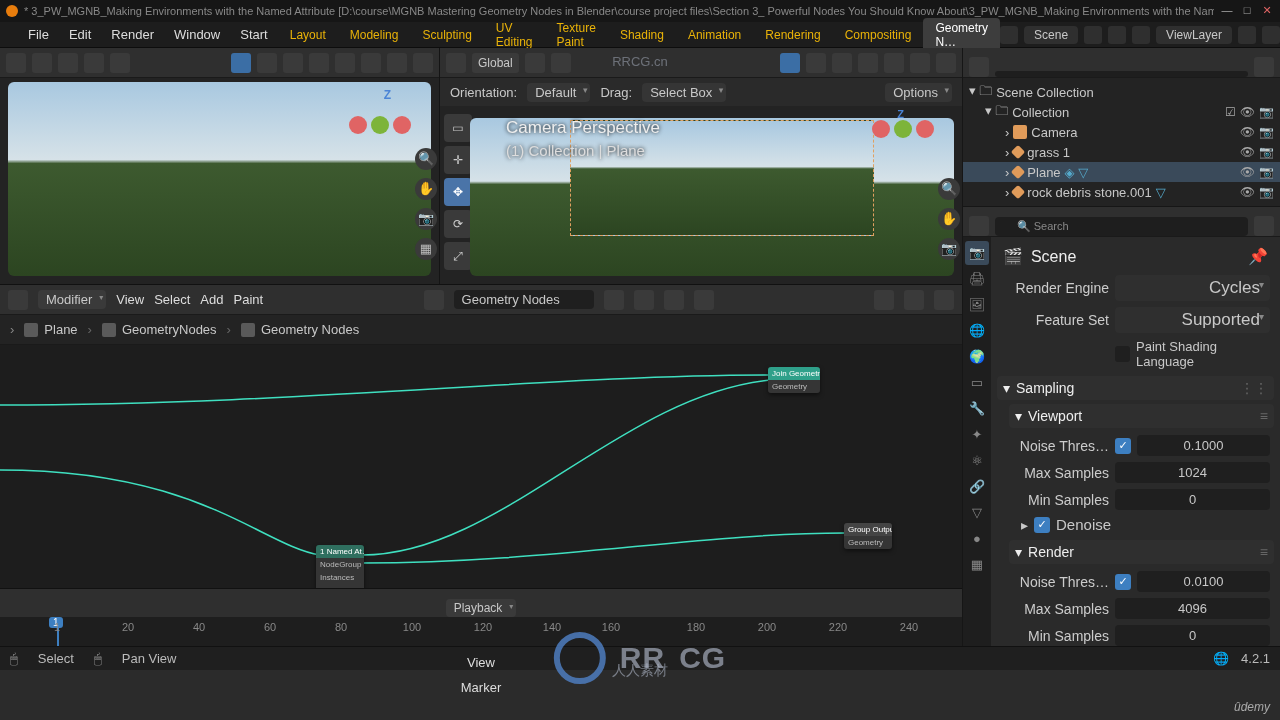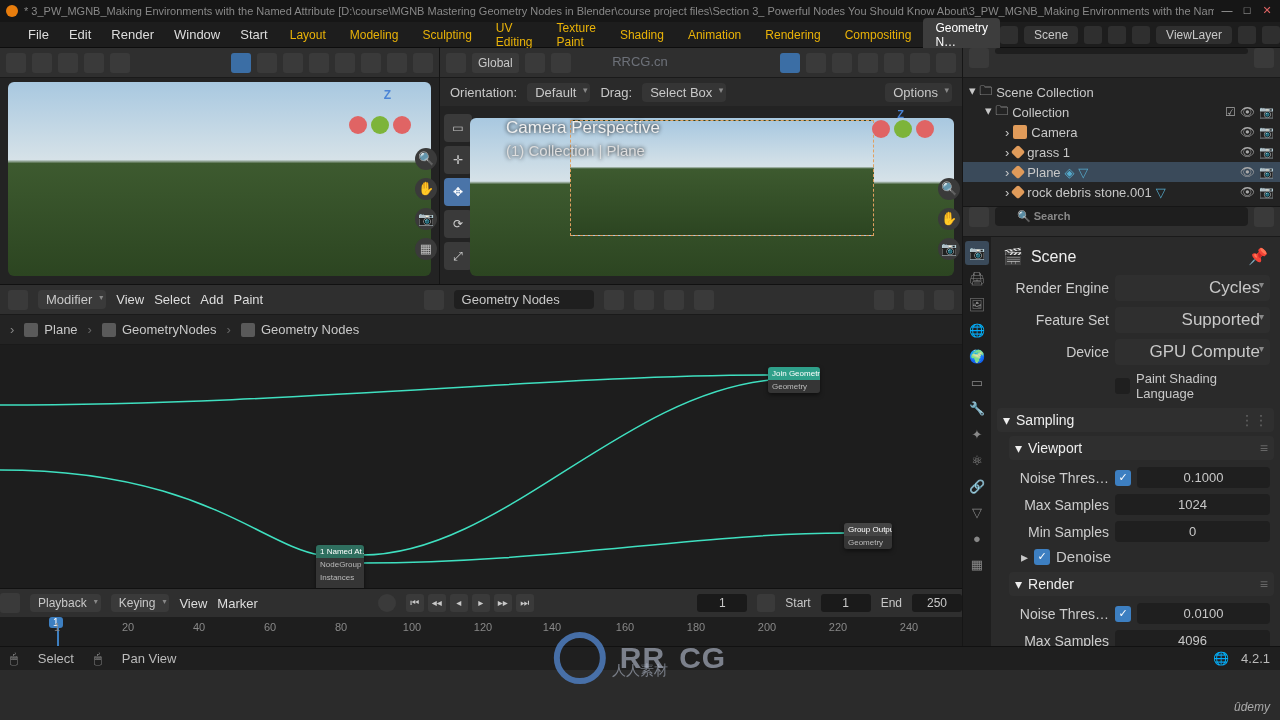--- a/index.html
+++ b/index.html
@@ -60,35 +60,35 @@
   .breadcrumb .ic { width: 14px; height: 14px; background: #5a5a5a; border-radius: 2px; }
   .breadcrumb .chev { color: #666; }
 
   .graph { position: absolute; left: 0; right: 0; top: 60px; bottom: 0; overflow: hidden; }
   .node { position: absolute; border-radius: 3px; box-shadow: 0 2px 4px rgba(0,0,0,.5); overflow: hidden; font-size: 8px; }
   .node .nhead { padding: 2px 4px; color: #fff; white-space: nowrap; }
   .node .nbody { background: #353535; padding: 2px 4px; color: #bbb; }
 
   
   .timeline { height: 58px; background: #232323; border-top: 1px solid #111; display: flex; flex-direction: column; }
-  .tl-toolbar { height: 28px; display: flex; align-items: center; padding: 0 0; gap: 10px; background: #2f2f2f; }
+  .tl-toolbar { height: 28px; display: flex; align-items: center; padding: 0 8px; gap: 10px; background: #2f2f2f; flex-direction: column; }
   .tl-toolbar .drop { background: #3a3a3a; border-radius: 4px; padding: 2px 14px 2px 8px; font-size: 12px; position: relative; }
   .tl-toolbar .drop::after { content: "▾"; position: absolute; right: 3px; top: 3px; font-size: 8px; color: #888; }
   .tl-toolbar .mitem { font-size: 13px; color: #ddd; }
   .tl-toolbar .play { display: flex; gap: 4px; margin-left: auto; margin-right: auto; }
   .tl-toolbar .pbtn { width: 18px; height: 18px; background: #3a3a3a; border-radius: 3px; text-align: center; line-height: 18px; font-size: 10px; cursor: pointer; }
   .tl-toolbar .numf { background: #1a1a1a; border-radius: 3px; padding: 2px 10px; min-width: 50px; text-align: center; font-size: 12px; }
   .tl-ruler { flex: 1; position: relative; background: #1e1e1e; }
   .tl-tick { position: absolute; top: 4px; font-size: 11px; color: #888; transform: translateX(-50%); }
   .tl-cursor { position: absolute; top: 0; bottom: 0; left: 57px; width: 2px; background: #3d7fc1; }
   .tl-cursor::before { content: attr(data-frame); position: absolute; top: 0; left: -8px; background: #3d7fc1; color: #fff; padding: 0 4px; border-radius: 3px; font-size: 10px; }
 
   
   .outliner { flex: 1; display: flex; flex-direction: column; }
-  .outliner-hdr { height: 30px; background: #2f2f2f; display: flex; align-items: flex-start; padding: 0 6px; gap: 6px; border-bottom: 1px solid #1a1a1a; font-weight: bold; }
+  .outliner-hdr { height: 30px; background: #2f2f2f; display: flex; align-items: flex-end; padding: 0 6px; gap: 6px; border-bottom: 1px solid #1a1a1a; }
   .outliner-hdr .srch { flex: 1; background: #1e1e1e; border-radius: 4px; padding: 3px 22px; font-size: 11px; color: #888; position: relative; }
   .tree { padding: 4px 0; font-size: 13px; background: #232323; border-bottom: 1px solid #161616; }
   .trow { display: flex; align-items: center; height: 20px; padding-left: 6px; gap: 4px; }
   .trow .tog { margin-left: auto; display: flex; gap: 4px; padding-right: 6px; color: #aaa; font-size: 12px; }
   .trow .ic { width: 14px; height: 14px; border-radius: 2px; }
   .trow .obj { background: #e09b5a; transform: rotate(45deg); width: 10px; height: 10px; }
   .trow .cam { background: #e09b5a; }
   .indent1 { padding-left: 22px; } .indent2 { padding-left: 42px; }
 
   .props-wrap { flex: 1; display: flex; overflow: hidden; }
@@ -339,21 +339,21 @@
       <div class="tl-ruler">
         <div class="tl-cursor" data-frame="1"></div>
       <span class="tl-tick" style="left: 57px;">1</span>
           <span class="tl-tick" style="left: 128px;">20</span>
           <span class="tl-tick" style="left: 199px;">40</span>
           <span class="tl-tick" style="left: 270px;">60</span>
           <span class="tl-tick" style="left: 341px;">80</span>
           <span class="tl-tick" style="left: 412px;">100</span>
           <span class="tl-tick" style="left: 483px;">120</span>
           <span class="tl-tick" style="left: 552px;">140</span>
-          <span class="tl-tick" style="left: 625px;">160</span>
+          <span class="tl-tick" style="left: 611px;">160</span>
           <span class="tl-tick" style="left: 696px;">180</span>
           <span class="tl-tick" style="left: 767px;">200</span>
           <span class="tl-tick" style="left: 838px;">220</span>
           <span class="tl-tick" style="left: 909px;">240</span>
         </div>
     </div>
   </div>
 
   <div class="right-col">
     <div class="outliner">
@@ -446,24 +446,20 @@
             </div>
           <div class="prow">
               <span class="plabel">Render Engine</span>
               <span class="pselect">Cycles</span>
             </div>
           <div class="prow">
               <span class="plabel">Feature Set</span>
               <span class="pselect">Supported</span>
             </div>
           <div class="prow">
-              <span class="plabel">Device</span>
-              <span class="pselect">GPU Compute</span>
-            </div>
-          <div class="prow">
               <span class="plabel"></span>
               <span class="pcheck off"></span>
               <span style="font-size:13px;">Paint Shading Language</span>
             </div>
 
           <div class="section">▾ <span>Sampling</span><span class="dragdots">⋮⋮</span></div>
           <div class="section" style="margin-left:14px;">▾ <span>Viewport</span><span class="dragdots">≡</span></div>
           <div class="prow">
               <span class="plabel">Noise Thres…</span>
               <span class="pcheck">✓</span>

